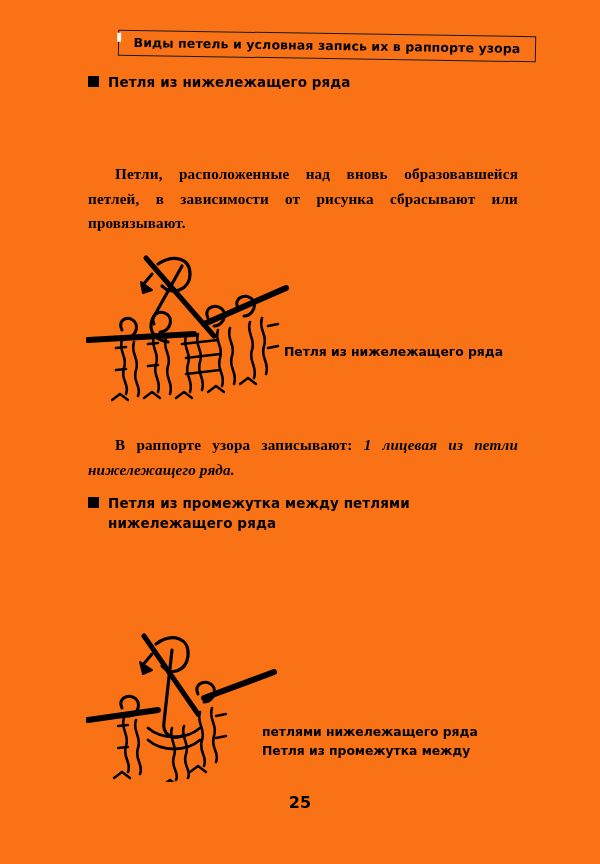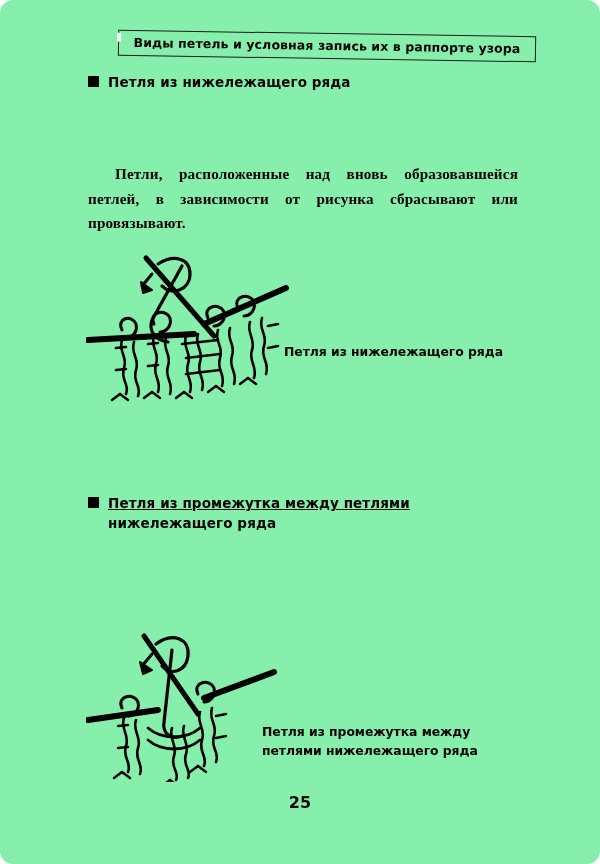--- a/index.html
+++ b/index.html
@@ -12,22 +12,21 @@
     height: 864px;
     position: relative;
     font-family: "Liberation Serif", "DejaVu Serif", serif;
     color: #000000;
     overflow: hidden;
   }
 
   .page {
     position: absolute;
     inset: 0;
-    background: #86efac;
-    border-radius: 13px;
+    background: #f97316;
   }
 
   
   .header-wrap {
     position: absolute;
     left: 118px;
     top: 33px;
     width: 418px;
     height: 30px;
     transform: rotate(0.9deg);
@@ -220,25 +219,28 @@
         <path d="M162 126 L 154 132"></path>
           <path d="M162 126 L 170 132"></path>
       </g>
     </svg>
   </div>
 
   <div class="caption" style="left:284px; top:342px;">
     <div>Петля из нижележащего ряда</div>
   </div>
 
+  <div class="para" style="top:433px;">
+    <span>В раппорте узора записывают: </span><em>1 лицевая из петли нижележащего ряда.</em>
+  </div>
 
   <div class="section-head" style="top:493px;">
     <span class="bullet"></span>
     <span class="labels">
-      <span style="display:block;text-decoration:underline;">Петля из промежутка между петлями</span>
+      <span style="display:block;">Петля из промежутка между петлями</span>
       <span style="display:block;">нижележащего ряда</span>
     </span>
   </div>
 
 
   <div class="figure" style="left:86px; top:622px;">
     <svg width="196" height="160" viewBox="0 0 196 160" xmlns="http://www.w3.org/2000/svg">
       <g fill="none" stroke="#000" stroke-width="3.2" stroke-linecap="round" stroke-linejoin="round">
 
         <path d="M70 22 C 86 10, 104 16, 102 34 C 100 50, 84 54, 76 44"></path>
@@ -288,19 +290,19 @@
           <path d="M36 150 L 44 156"></path>
         <path d="M84 158 L 76 164"></path>
           <path d="M84 158 L 92 164"></path>
         <path d="M112 144 L 104 150"></path>
           <path d="M112 144 L 120 150"></path>
       </g>
     </svg>
   </div>
 
   <div class="caption" style="left:262px; top:722px;">
+    <div>петлями нижележащего ряда</div>
     <div>Петля из промежутка между</div>
-    <div>петлями нижележащего ряда</div>
   </div>
 
   <div class="page-number">25</div>
 
 </div>
 
 </body></html>

